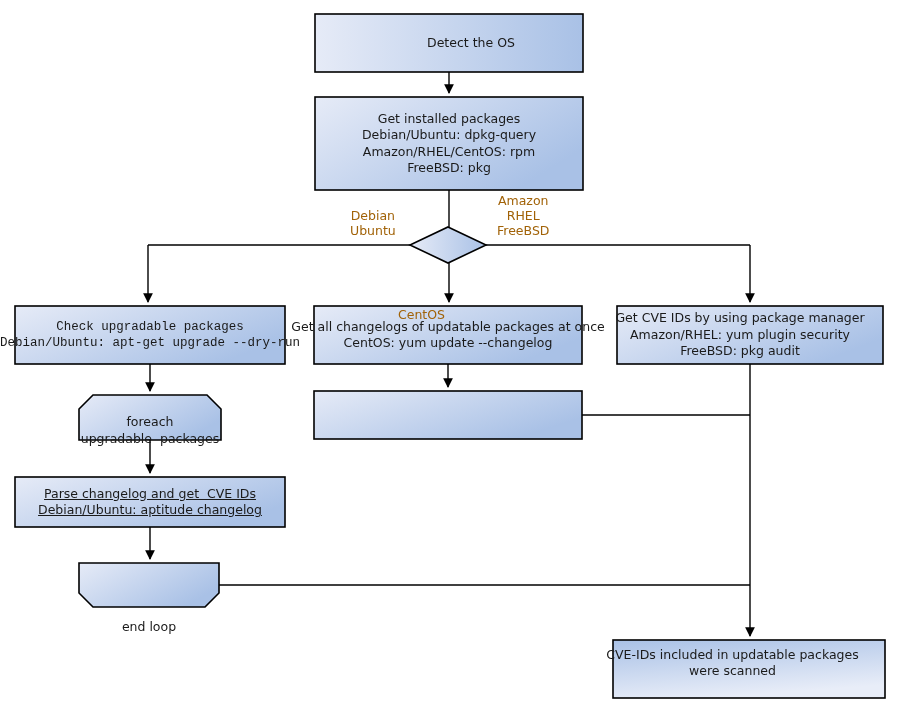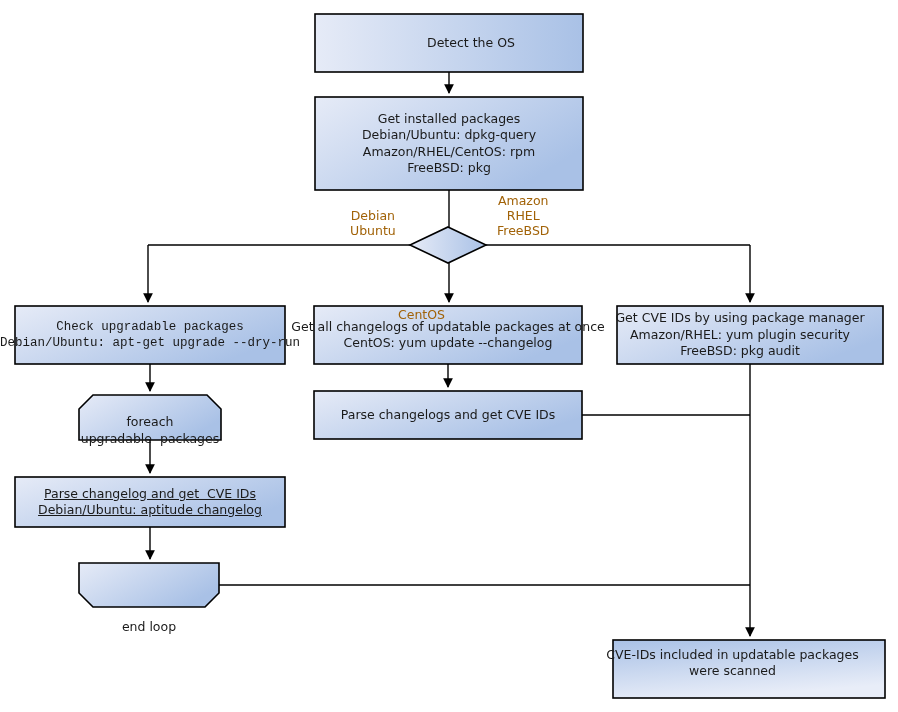--- a/index.html
+++ b/index.html
@@ -113,21 +113,20 @@
 upgradable  packages</div>
 
   <div class="node-text" style="left:15px;top:477px;width:270px;height:50px;text-decoration:underline;">Parse changelog and get  CVE IDs
 Debian/Ubuntu: aptitude changelog</div>
 
   <div class="node-text" style="left:79px;top:563px;width:140px;height:40px;margin-top:44px;">end loop</div>
 
   <div class="node-text" style="left:304px;top:306px;width:288px;height:58px;">Get all changelogs of updatable packages at once
 CentOS: yum update --changelog</div>
 
-  <div class="node-text" style="left:314px;top:391px;width:268px;height:48px;">Parse changelogs and get CVE IDs</div>
 
   <div class="node-text" style="left:617px;top:306px;width:246px;height:58px;">Get CVE IDs by using package manager
 Amazon/RHEL: yum plugin security
 FreeBSD: pkg audit</div>
 
   <div class="node-text" style="left:613px;top:640px;width:239px;height:46px;">CVE-IDs included in updatable packages
 were scanned</div>
 
   <div class="edge-label" style="left:350px;top:208px;">Debian
 Ubuntu</div>

